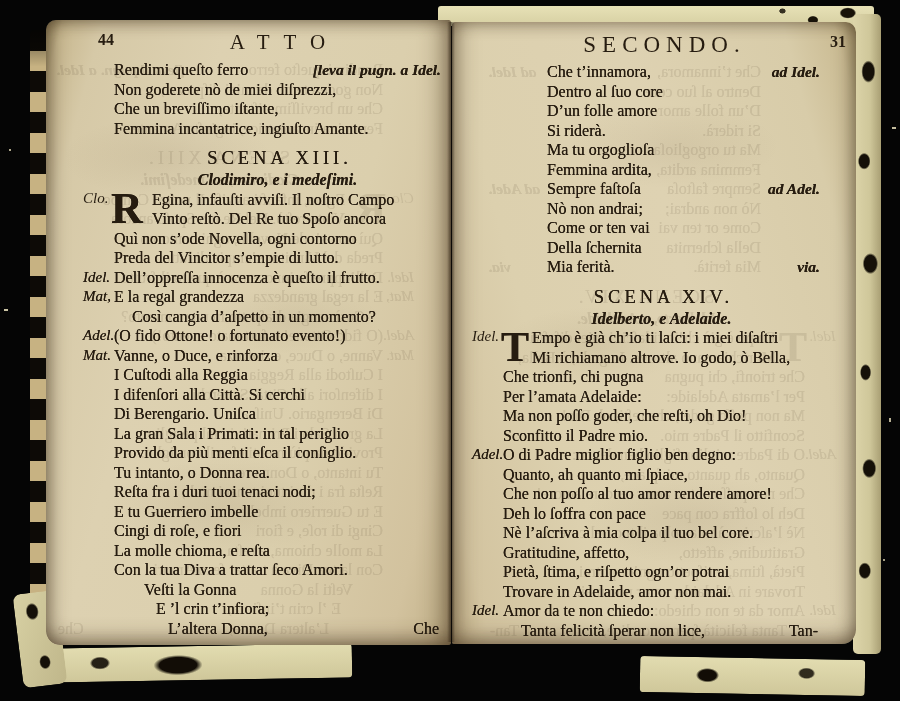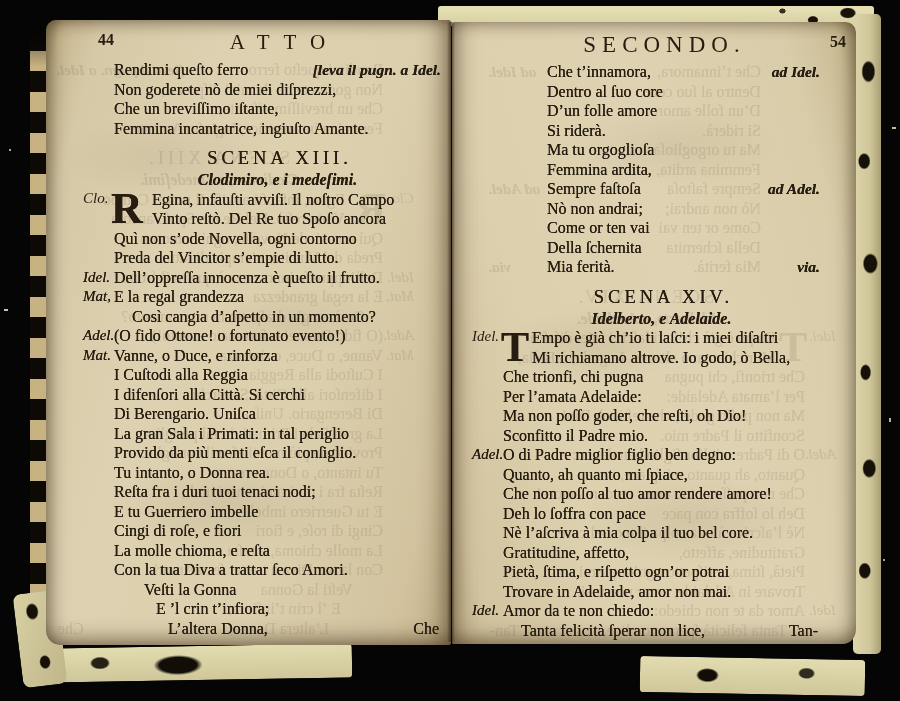--- a/index.html
+++ b/index.html
@@ -455,21 +455,21 @@
           <span class="t">Amor da te non chiedo:</span>
         </div>
         <div class="line in1">
           <span class="t">Tanta felicità ſperar non lice,</span>
           <span class="cw">Tan-</span>
         </div>
       </div>
     <div class="page-inner">
       <div class="pg-header">
         <span class="running-title">SECONDO.</span>
-        <span class="pageno pageno-right">54</span>
+        <span class="pageno pageno-right">31</span>
       </div>
       <div class="lines" id="right-lines">
           <div class="line aria">
             <span class="t">Che t’innamora,</span>
             <span class="sd">ad Idel.</span>
           </div>
           <div class="line aria">
             <span class="t">Dentro al ſuo core</span>
           </div>
           <div class="line aria">

